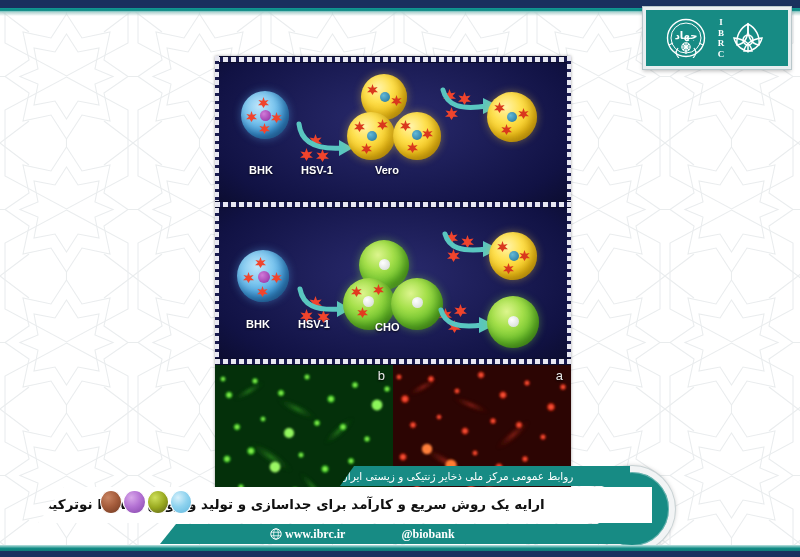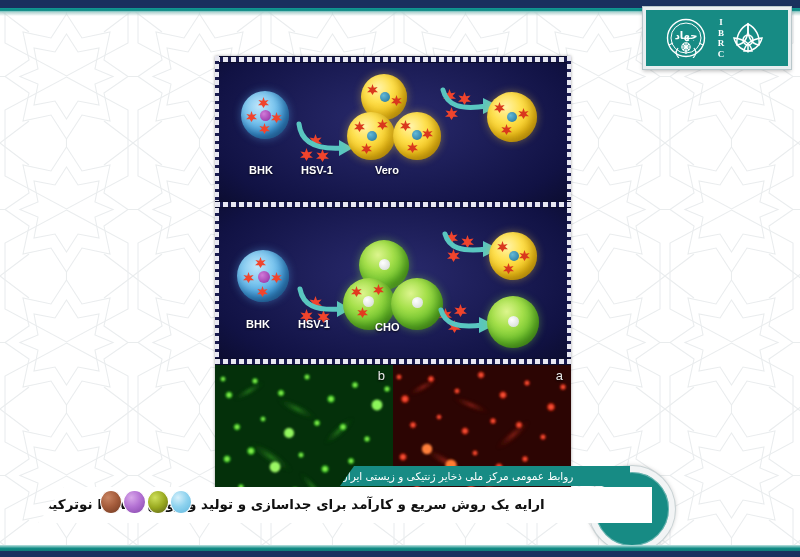--- a/index.html
+++ b/index.html
@@ -573,16 +573,29 @@
     <span class="band-main-text">ارایه یک روش سریع و کارآمد برای جداسازی و تولید ویروس HSV-1 نوترکیب</span>
   </div>
 
   <div class="thumbs">
     <div class="thumb t-brown"></div>
     <div class="thumb t-purple"></div>
     <div class="thumb t-olive"></div>
     <div class="thumb t-cyan"></div>
   </div>
 
+  <div class="band-foot">
+    <div class="foot-item">
+      <svg width="12" height="12" viewBox="0 0 12 12" aria-hidden="true">
+        <circle cx="6" cy="6" r="5.2" fill="none" stroke="#fff" stroke-width="1"></circle>
+        <ellipse cx="6" cy="6" rx="2.3" ry="5.2" fill="none" stroke="#fff" stroke-width=".8"></ellipse>
+        <path d="M0.9 4.2 H11.1 M0.9 7.8 H11.1" stroke="#fff" stroke-width=".8"></path>
+      </svg>
+      <span class="foot-text">www.ibrc.ir</span>
+    </div>
+    <div class="foot-item">
+      <span class="foot-text">@biobank</span>
+    </div>
+  </div>
 
   <div class="bottom-teal"></div>
   <div class="bottom-navy"></div>
 </div>
 
 </body></html>

